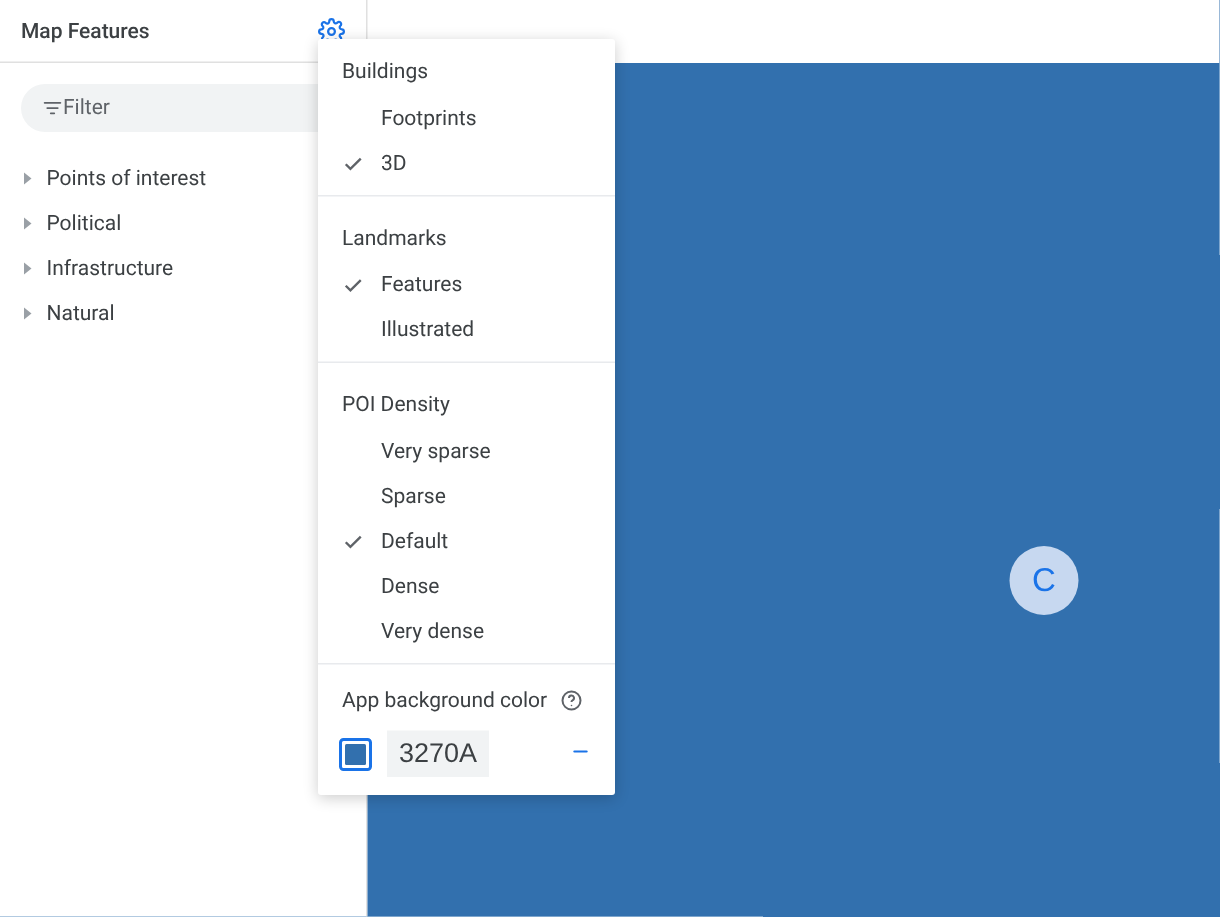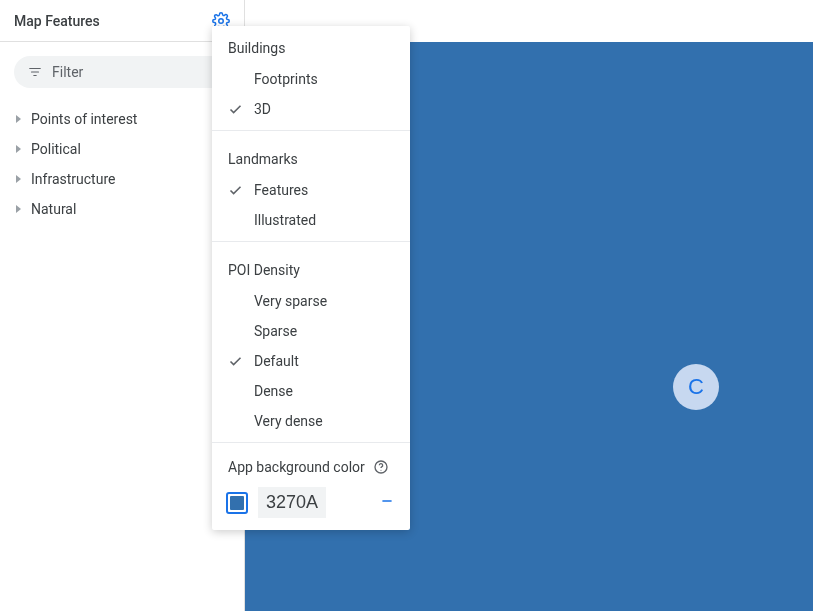--- a/index.html
+++ b/index.html
@@ -40,21 +40,21 @@
       height: 18px;
       color: #1a73e8;
       cursor: pointer;
     }
     .filter-wrap {
       padding: 14px 14px 10px 14px;
     }
     .filter-pill {
       display: flex;
       align-items: center;
-      gap: 10px;
+      gap: 0;
       background: #f1f3f4;
       border-radius: 18px;
       padding: 8px 14px;
       color: #5f6368;
       cursor: text;
     }
     .filter-icon { width: 14px; height: 14px; color: #5f6368; flex-shrink:0;}
     .feature-list {
       padding: 6px 6px;
     }

